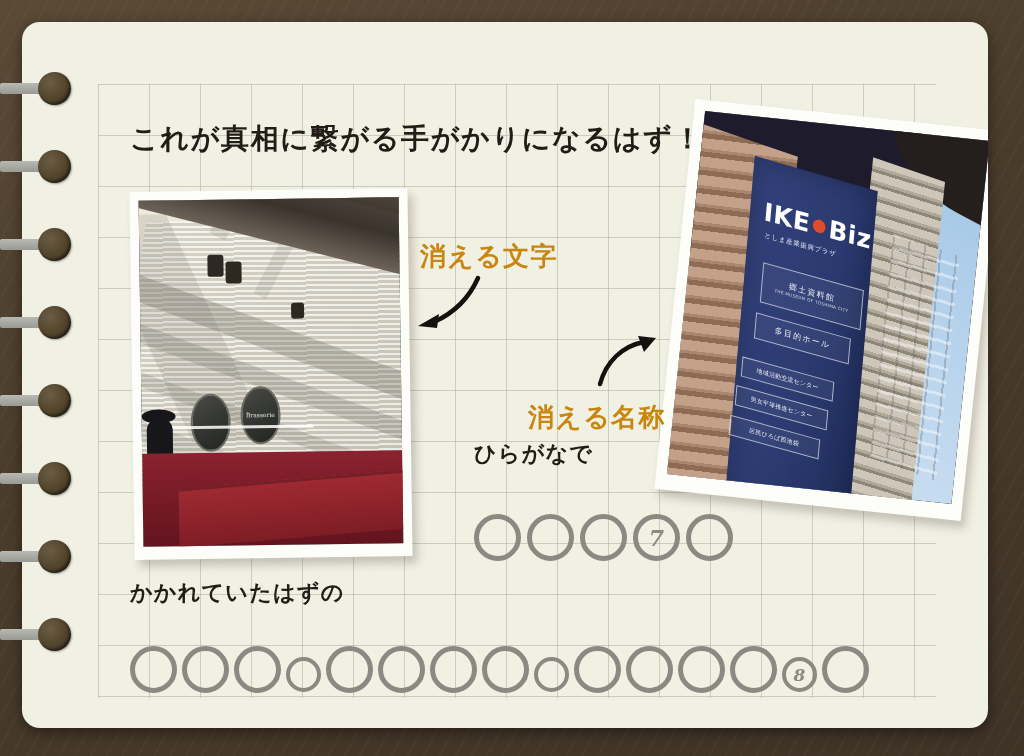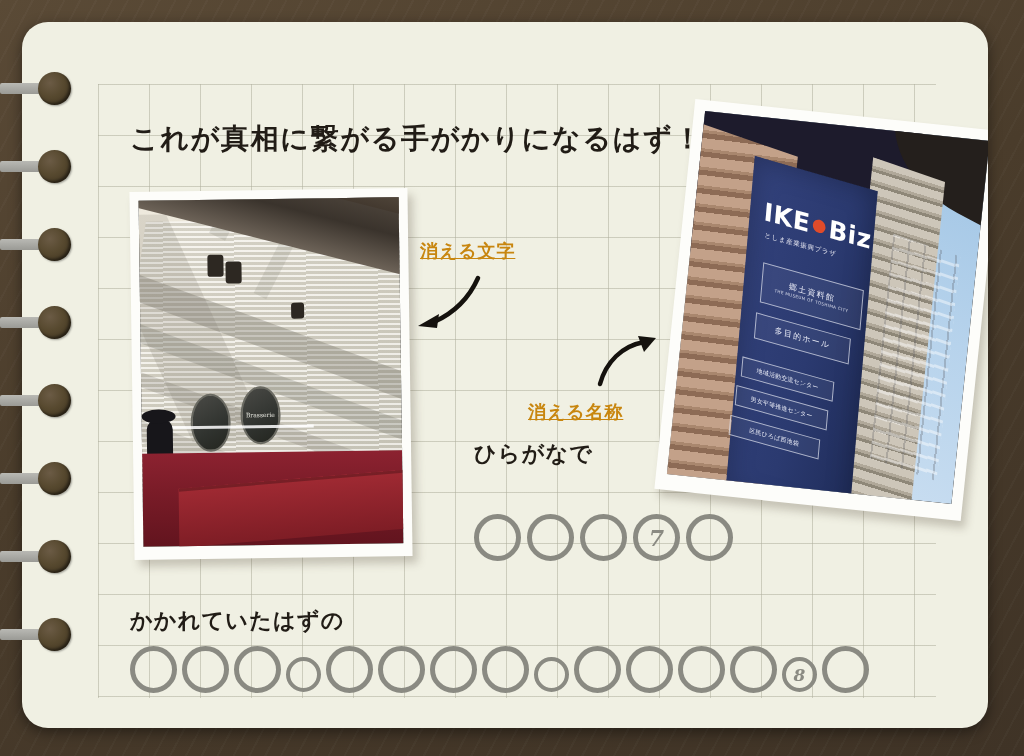--- a/index.html
+++ b/index.html
@@ -29,21 +29,21 @@
         rgba(0,0,0,0) 14px);
     pointer-events:none;
   }
 
   
   #page-sheet {
     position:absolute;
     left:22px; top:22px;
     width:966px; height:706px;
     background:#f0f0e3;
-    border-radius:26px;
+    border-radius:18px;
     box-shadow:0 4px 14px rgba(0,0,0,.45);
     overflow:hidden;
     z-index:3;
   }
 
   
   #grid-area{
     position:absolute;
     left:76px; top:62px;
     width:838px; height:614px;
@@ -92,46 +92,45 @@
     font-size:28px;
     line-height:1;
     z-index:5;
   }
 
   .label-orange{
     position:absolute;
     font-family:"DejaVu Sans", sans-serif;
     font-weight:700;
     color:#c8860f;
-    font-size:18px;
+    font-size:26px;
     letter-spacing:.05em;
     white-space:nowrap;
     z-index:5;
-    text-decoration:underline;
   }
   #label-kieru-moji{ left:398px; top:217px; }
   #label-kieru-meisho{ left:460px; top:378px;margin-left:46px; }
 
   #instruction-block{
     position:absolute;
     left:452px; top:418px;
     font-size:22px;
     line-height:1.28;
     z-index:5;
   }
   #instruction-block div{ white-space:nowrap; }
 
   #bottom-block{
     position:absolute;
     left:108px; top:557px;
     font-size:22px;
     line-height:1.30;
     z-index:5;
   }
-  #bottom-block div{ white-space:nowrap;margin-top:28px; }
+  #bottom-block div{ white-space:nowrap; }
 
   
   .arrow-svg{ position:absolute; z-index:5; }
   #arrow-to-left-photo{ left:386px; top:252px; }
   #arrow-to-right-photo{ left:572px; top:312px; }
 
   
   .circle-row{ position:absolute; display:flex; align-items:center; z-index:5; }
   #answer-row-top{ left:452px; top:492px; gap:6px; }
   #answer-row-bottom{ left:108px; top:624px; gap:5px; }

